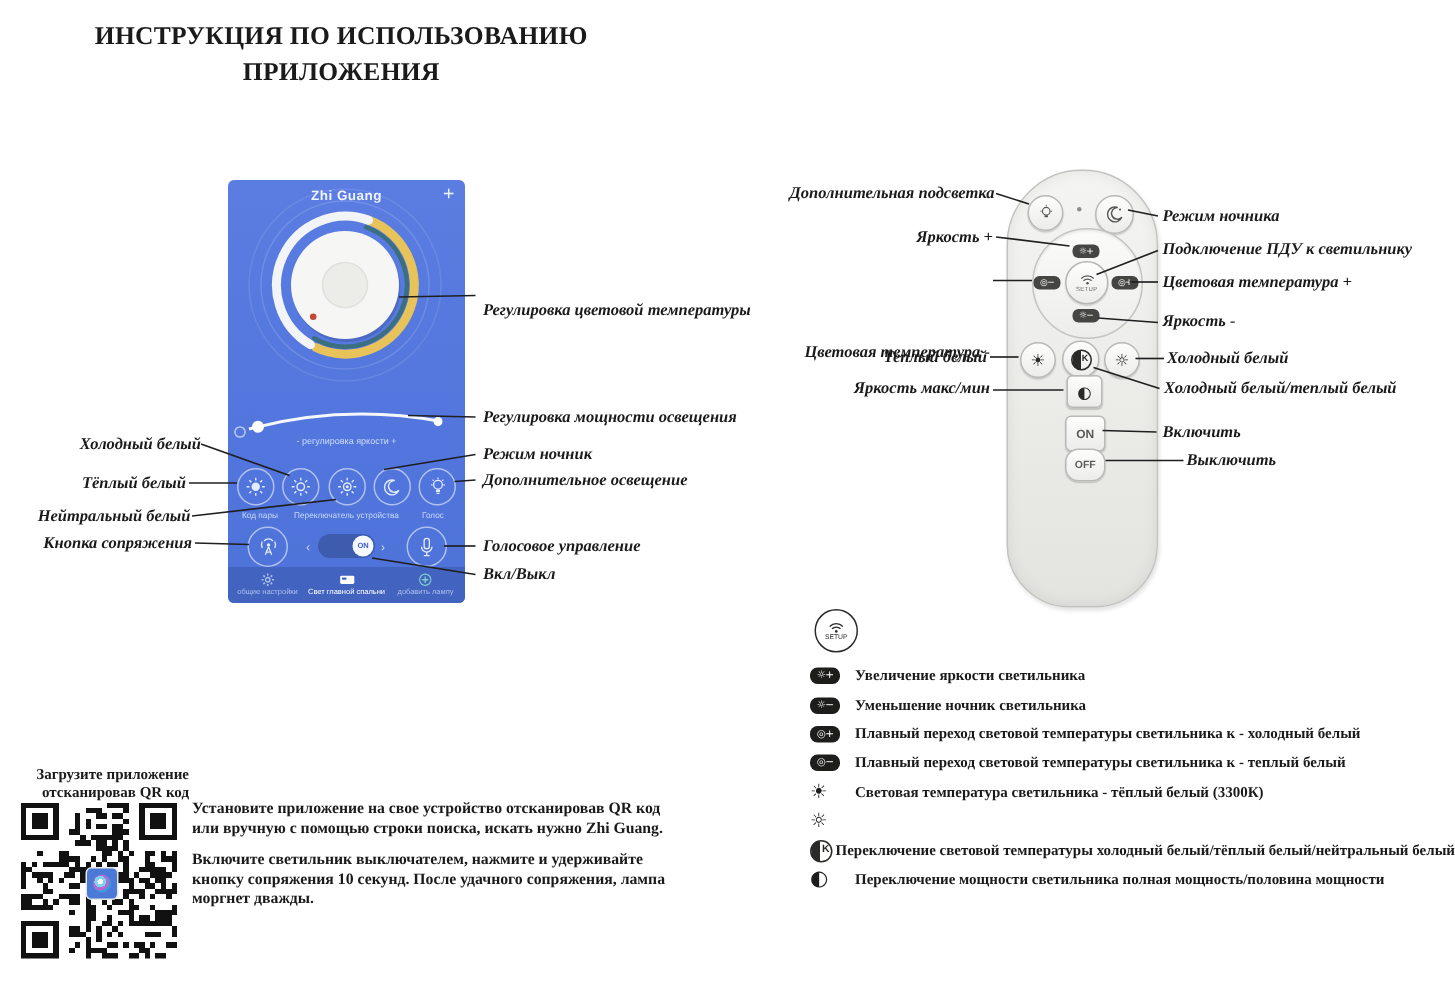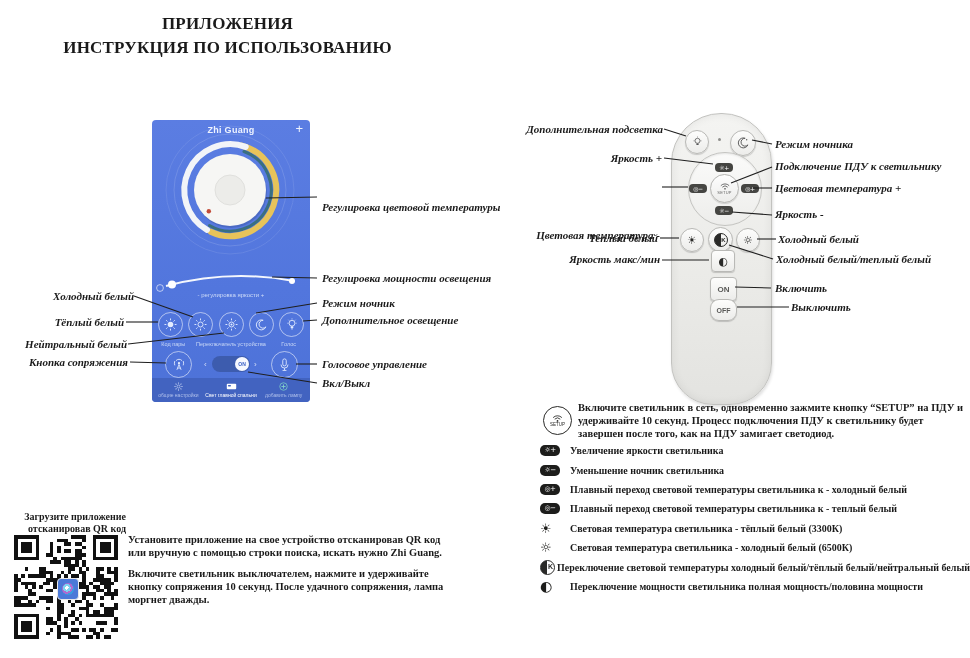--- a/index.html
+++ b/index.html
@@ -74,22 +74,22 @@
              background:radial-gradient(circle at 40% 40%, #fff 0 18%, #7fd3f0 18% 38%, #b06ad0 38% 58%, #3a9ce0 58% 78%, #2b6fc0 78%);}
   .para{position:absolute;left:128px;width:332px;font-weight:bold;font-size:10.5px;line-height:1.25;}
   .lines{position:absolute;left:0;top:0;pointer-events:none;}
 </style>
 </head>
 <body>
 
 <div id="canvas">
 
   <div class="title" style="left:55px;top:12px;width:345px;">
+    <div>ИНСТРУКЦИЯ ПО ИСПОЛЬЗОВАНИЮ</div>
     <div>ПРИЛОЖЕНИЯ</div>
-    <div>ИНСТРУКЦИЯ ПО ИСПОЛЬЗОВАНИЮ</div>
   </div>
 
   <div class="phone">
     <svg class="phone-svg" width="158" height="282" viewBox="0 0 158 282">
       <circle cx="78" cy="70" r="64" fill="none" stroke="rgba(255,255,255,.10)" stroke-width="1"></circle>
       <circle cx="78" cy="70" r="56" fill="none" stroke="rgba(255,255,255,.14)" stroke-width="1"></circle>
       <path d="M 92 31.5 A 41 41 0 1 1 57.5 105.5" fill="none" stroke="#3a6f80" stroke-width="3" stroke-linecap="round"></path>
       <path d="M 89.9 25.6 A 46 46 0 1 1 58.6 111.7" fill="none" stroke="#e7c35a" stroke-width="6" stroke-linecap="round"></path>
       <path d="M 55 109.8 A 46 46 0 0 1 93.7 26.8" fill="none" stroke="#f2f4f8" stroke-width="6" stroke-linecap="round"></path>
       <circle cx="79" cy="72" r="36" fill="rgba(0,0,0,.12)"></circle>
@@ -321,21 +321,20 @@
   <div class="callout r" style="left:775px;top:281px;">Включить</div>
   <div class="callout r" style="left:791px;top:300px;">Выключить</div>
 
   <span style="position:absolute;left:543px;top:406px;width:27px;height:27px;border:1.2px solid #2a2a28;border-radius:50%;display:flex;flex-direction:column;align-items:center;justify-content:center;">
     <svg width="11" height="7" viewBox="0 0 12 8">
         <path d="M 1 3 a 7 7 0 0 1 10 0 M 2.8 4.8 a 4.5 4.5 0 0 1 6.4 0" fill="none" stroke="#2a2a28" stroke-width="1"></path>
         <circle cx="6" cy="6.8" r="1" fill="#2a2a28"></circle>
       </svg>
     <span style="font-family:'Liberation Sans',sans-serif;font-size:4.5px;color:#2a2a28;">SETUP</span>
   </span>
-  <div class="setup-note">Включите светильник в сеть, одновременно зажмите кнопку “SETUP” на ПДУ и удерживайте 10 секунд. Процесс подключения ПДУ к светильнику будет завершен после того, как на ПДУ замигает светодиод.</div>
 
   <div class="legend">
     <div class="legend-row">
       <span class="legend-icon">
           <span class="lpill">☼+</span>
         </span>
       <span class="legend-text">Увеличение яркости светильника</span>
     </div>
     <div class="legend-row">
       <span class="legend-icon">
@@ -358,21 +357,20 @@
     <div class="legend-row">
       <span class="legend-icon">
           <span class="glyph" style="font-size:13px;color:#1d1d1b;">☀</span>
         </span>
       <span class="legend-text">Световая температура светильника - тёплый белый (3300К)</span>
     </div>
     <div class="legend-row">
       <span class="legend-icon">
           <span class="glyph" style="font-size:13px;color:#1d1d1b;">☼</span>
         </span>
-      <span class="legend-text">Световая температура светильника - холодный белый (6500К)</span>
     </div>
     <div class="legend-row">
       <span class="legend-icon">
           <span class="ck" style="width:13px;height:13px;">
             <span style="font-size:7px;">K</span>
           </span>
         </span>
       <span class="legend-text">Переключение световой температуры холодный белый/тёплый белый/нейтральный белый</span>
     </div>
     <div class="legend-row">

